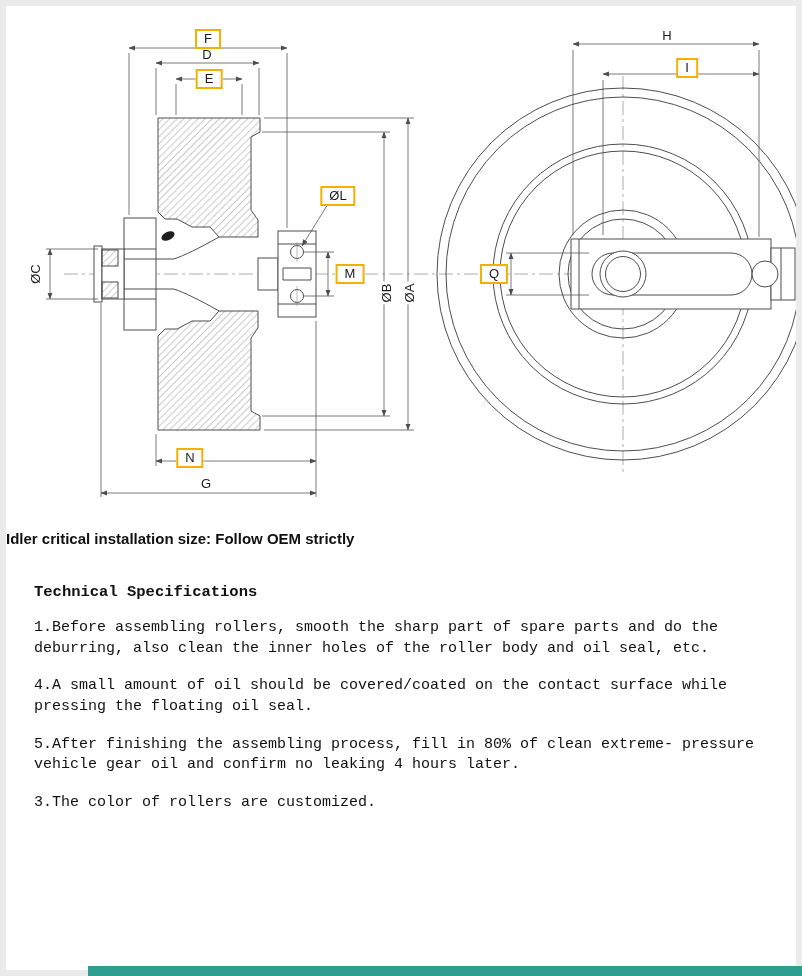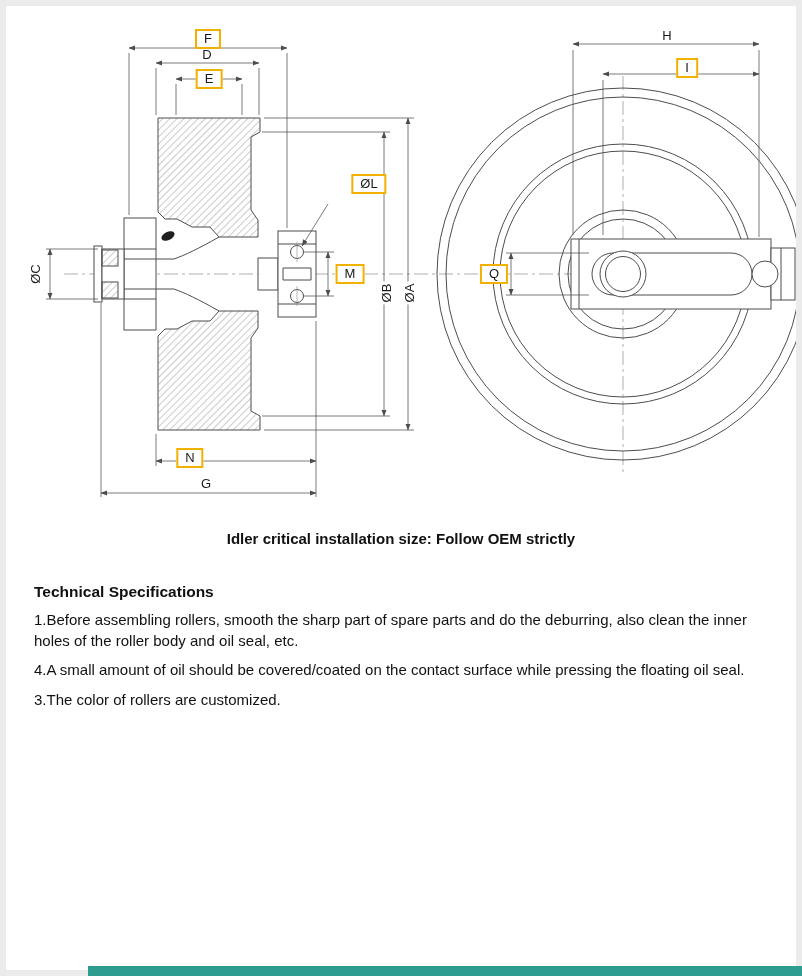--- a/index.html
+++ b/index.html
@@ -48,34 +48,34 @@
   .lbl.boxed{
     border:2px solid var(--highlight);
     background:#fff;
     padding:0 7px;
   }
   .lbl.rot{
     transform:translate(-50%,-50%) rotate(-90deg);
     background:#fff;
     padding:0 2px;
   }
-  .content{padding:0 28px;}
+  .content{padding:0 28px;font-family:Liberation Mono, monospace;}
   .caption{
     margin-top:14px;
-    text-align:center;
+    text-align:left;
     font-weight:bold;
     font-size:15px;
   }
   .specs-heading{
     margin-top:36px;
     font-weight:bold;
     font-size:15.5px;
   }
   .spec{
-    margin-top:9px;
+    margin-top:17px;
     font-size:15px;
     line-height:1.38;
   }
   .accent-bar{
     position:absolute;
     left:82px;
     right:-6px;
     bottom:-6px;
     height:10px;
     background:var(--accent);
@@ -200,35 +200,36 @@
 
         <line class="dm ar" x1="95" y1="487" x2="310" y2="487"></line>
         <line class="dm" x1="95" y1="297" x2="95" y2="491"></line>
         <line class="dm" x1="310" y1="460" x2="310" y2="491"></line>
       </g>
     </svg>
 
     <div class="lbl boxed" style="left:202px;top:33px;">F</div>
     <div class="lbl" style="left:201px;top:49px;">D</div>
     <div class="lbl boxed" style="left:203px;top:73px;">E</div>
-    <div class="lbl boxed" style="left:332px;top:178px;margin-left:31px;">ØL</div>
+    <div class="lbl boxed" style="left:332px;top:190px;">ØL</div>
     <div class="lbl rot" style="left:30px;top:268px;">ØC</div>
     <div class="lbl boxed" style="left:344px;top:268px;">M</div>
     <div class="lbl rot" style="left:381px;top:287px;">ØB</div>
     <div class="lbl rot" style="left:404px;top:287px;">ØA</div>
     <div class="lbl boxed" style="left:184px;top:452px;">N</div>
     <div class="lbl" style="left:200px;top:478px;">G</div>
     <div class="lbl" style="left:661px;top:30px;">H</div>
     <div class="lbl boxed" style="left:681px;top:62px;">I</div>
     <div class="lbl boxed" style="left:488px;top:268px;">Q</div>
   </div>
 
   <div class="caption">Idler critical installation size: Follow OEM strictly</div>
 
   <div class="content">
     <div class="specs-heading">Technical Specifications</div>
     <p class="spec">1.Before assembling rollers, smooth the sharp part of spare parts and do the deburring, also clean the inner holes of the roller body and oil seal, etc.</p>
     <p class="spec">4.A small amount of oil should be covered/coated on the contact surface while pressing the floating oil seal.</p>
+    <p class="spec">5.After finishing the assembling process, fill in 80% of clean extreme- pressure vehicle gear oil and confirm no leaking 4 hours later.</p>
     <p class="spec">3.The color of rollers are customized.</p>
   </div>
 
   <div class="accent-bar"></div>
 </div>
 
 </body></html>

